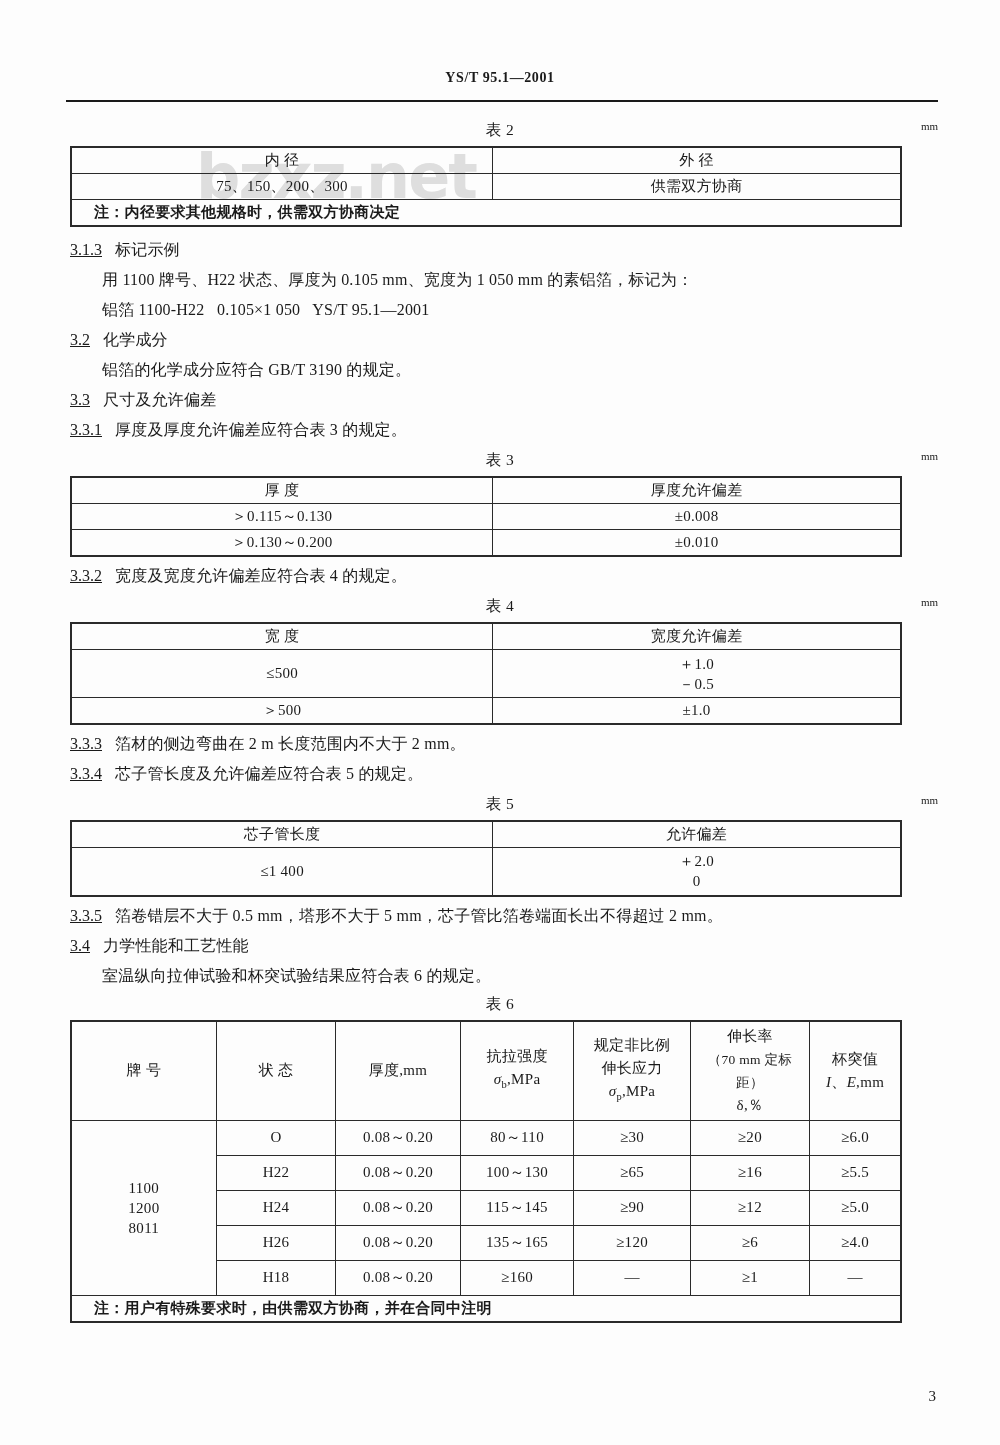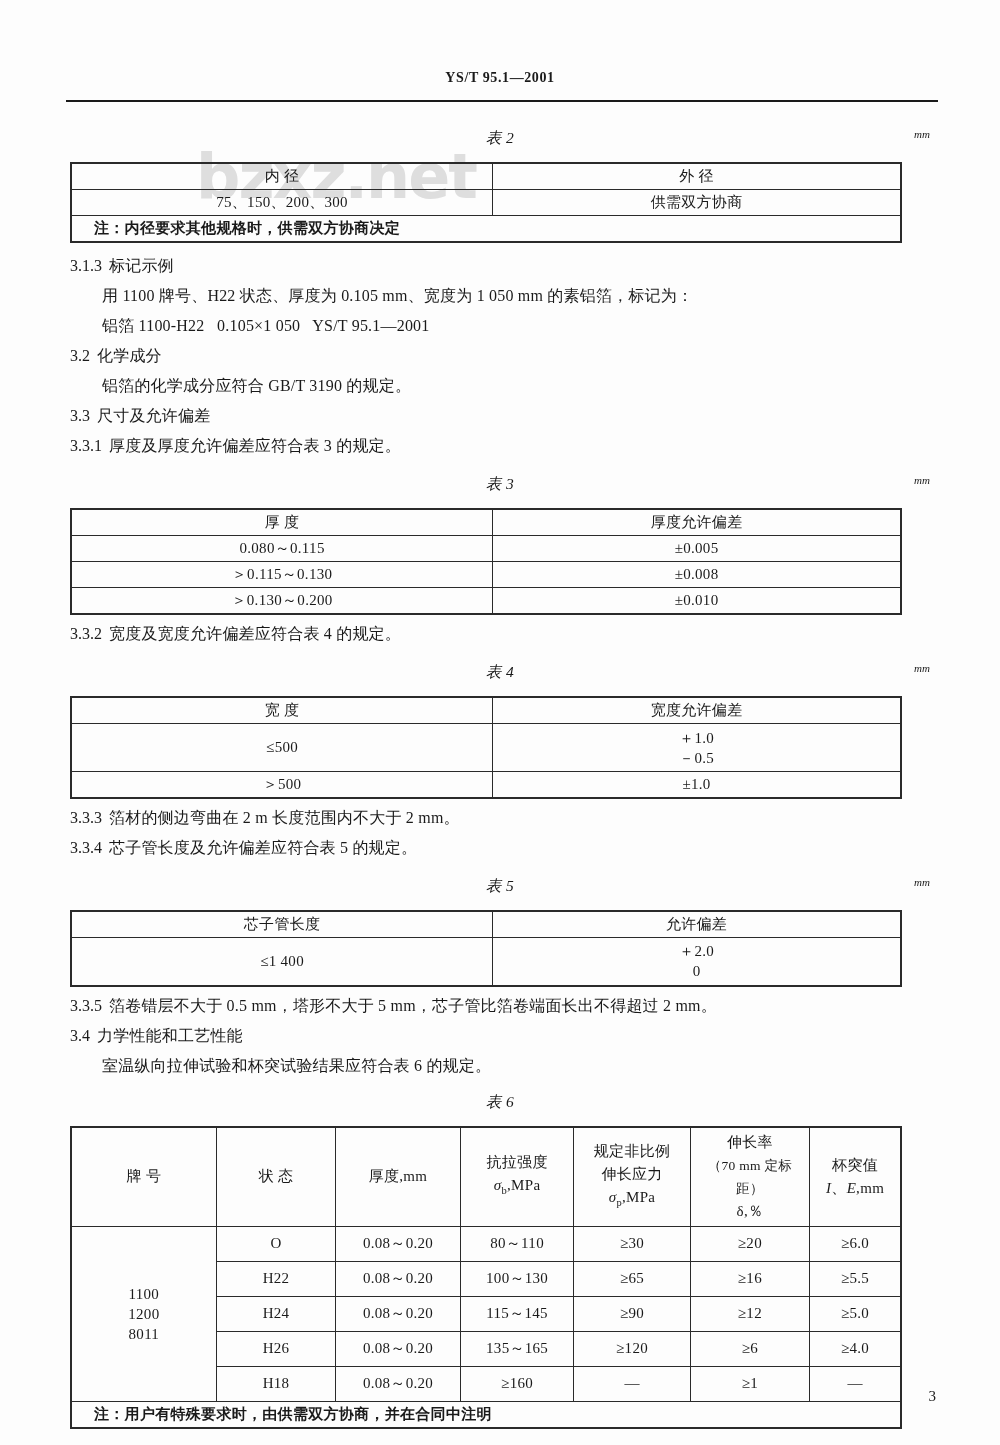--- a/index.html
+++ b/index.html
@@ -62,22 +62,21 @@
   #content {
     position: absolute;
     left: 0; top: 0;
     width: 1000px;
     z-index: 1;
   }
 
   .caption-row {
     position: relative;
     height: 26px;
-    margin: 8px;
-    font-style: italic;
+    margin: 0;
   }
   .caption {
     position: absolute;
     left: 0; right: 0;
     text-align: center;
     font-size: 15.5px;
     letter-spacing: .5px;
   }
   .unit {
     position: absolute;
@@ -88,21 +87,21 @@
   }
 
   .para {
     font-size: 16px;
     line-height: 30px;
     letter-spacing: .2px;
     padding-left: 70px;
     white-space: nowrap;
   }
   .para.indent { padding-left: 102px; }
-  .num { margin-right: 7px; letter-spacing: 0; }
+  .num { margin-right: 13px; letter-spacing: 0; text-decoration: underline; }
 
   
   table.doc {
     border-collapse: collapse;
     width: 832px;
     margin-left: 70px;
     table-layout: fixed;
     background: transparent;
   }
   table.doc td {
@@ -207,24 +206,20 @@
 
     <table class="doc">
       <colgroup>
           <col style="width:50.8%">
           <col style="width:49.2%">
         </colgroup>
       <tbody>
         <tr>
           <td class="outer-top lft wide-sp">厚 度</td>
           <td class="outer-top rgt">厚度允许偏差</td>
-        </tr>
-        <tr>
-          <td class="lft">0.080～0.115</td>
-          <td class="rgt">±0.005</td>
         </tr>
         <tr>
           <td class="lft">＞0.115～0.130</td>
           <td class="rgt">±0.008</td>
         </tr>
         <tr>
           <td class="outer-bottom lft">＞0.130～0.200</td>
           <td class="outer-bottom rgt">±0.010</td>
         </tr>
       </tbody>

